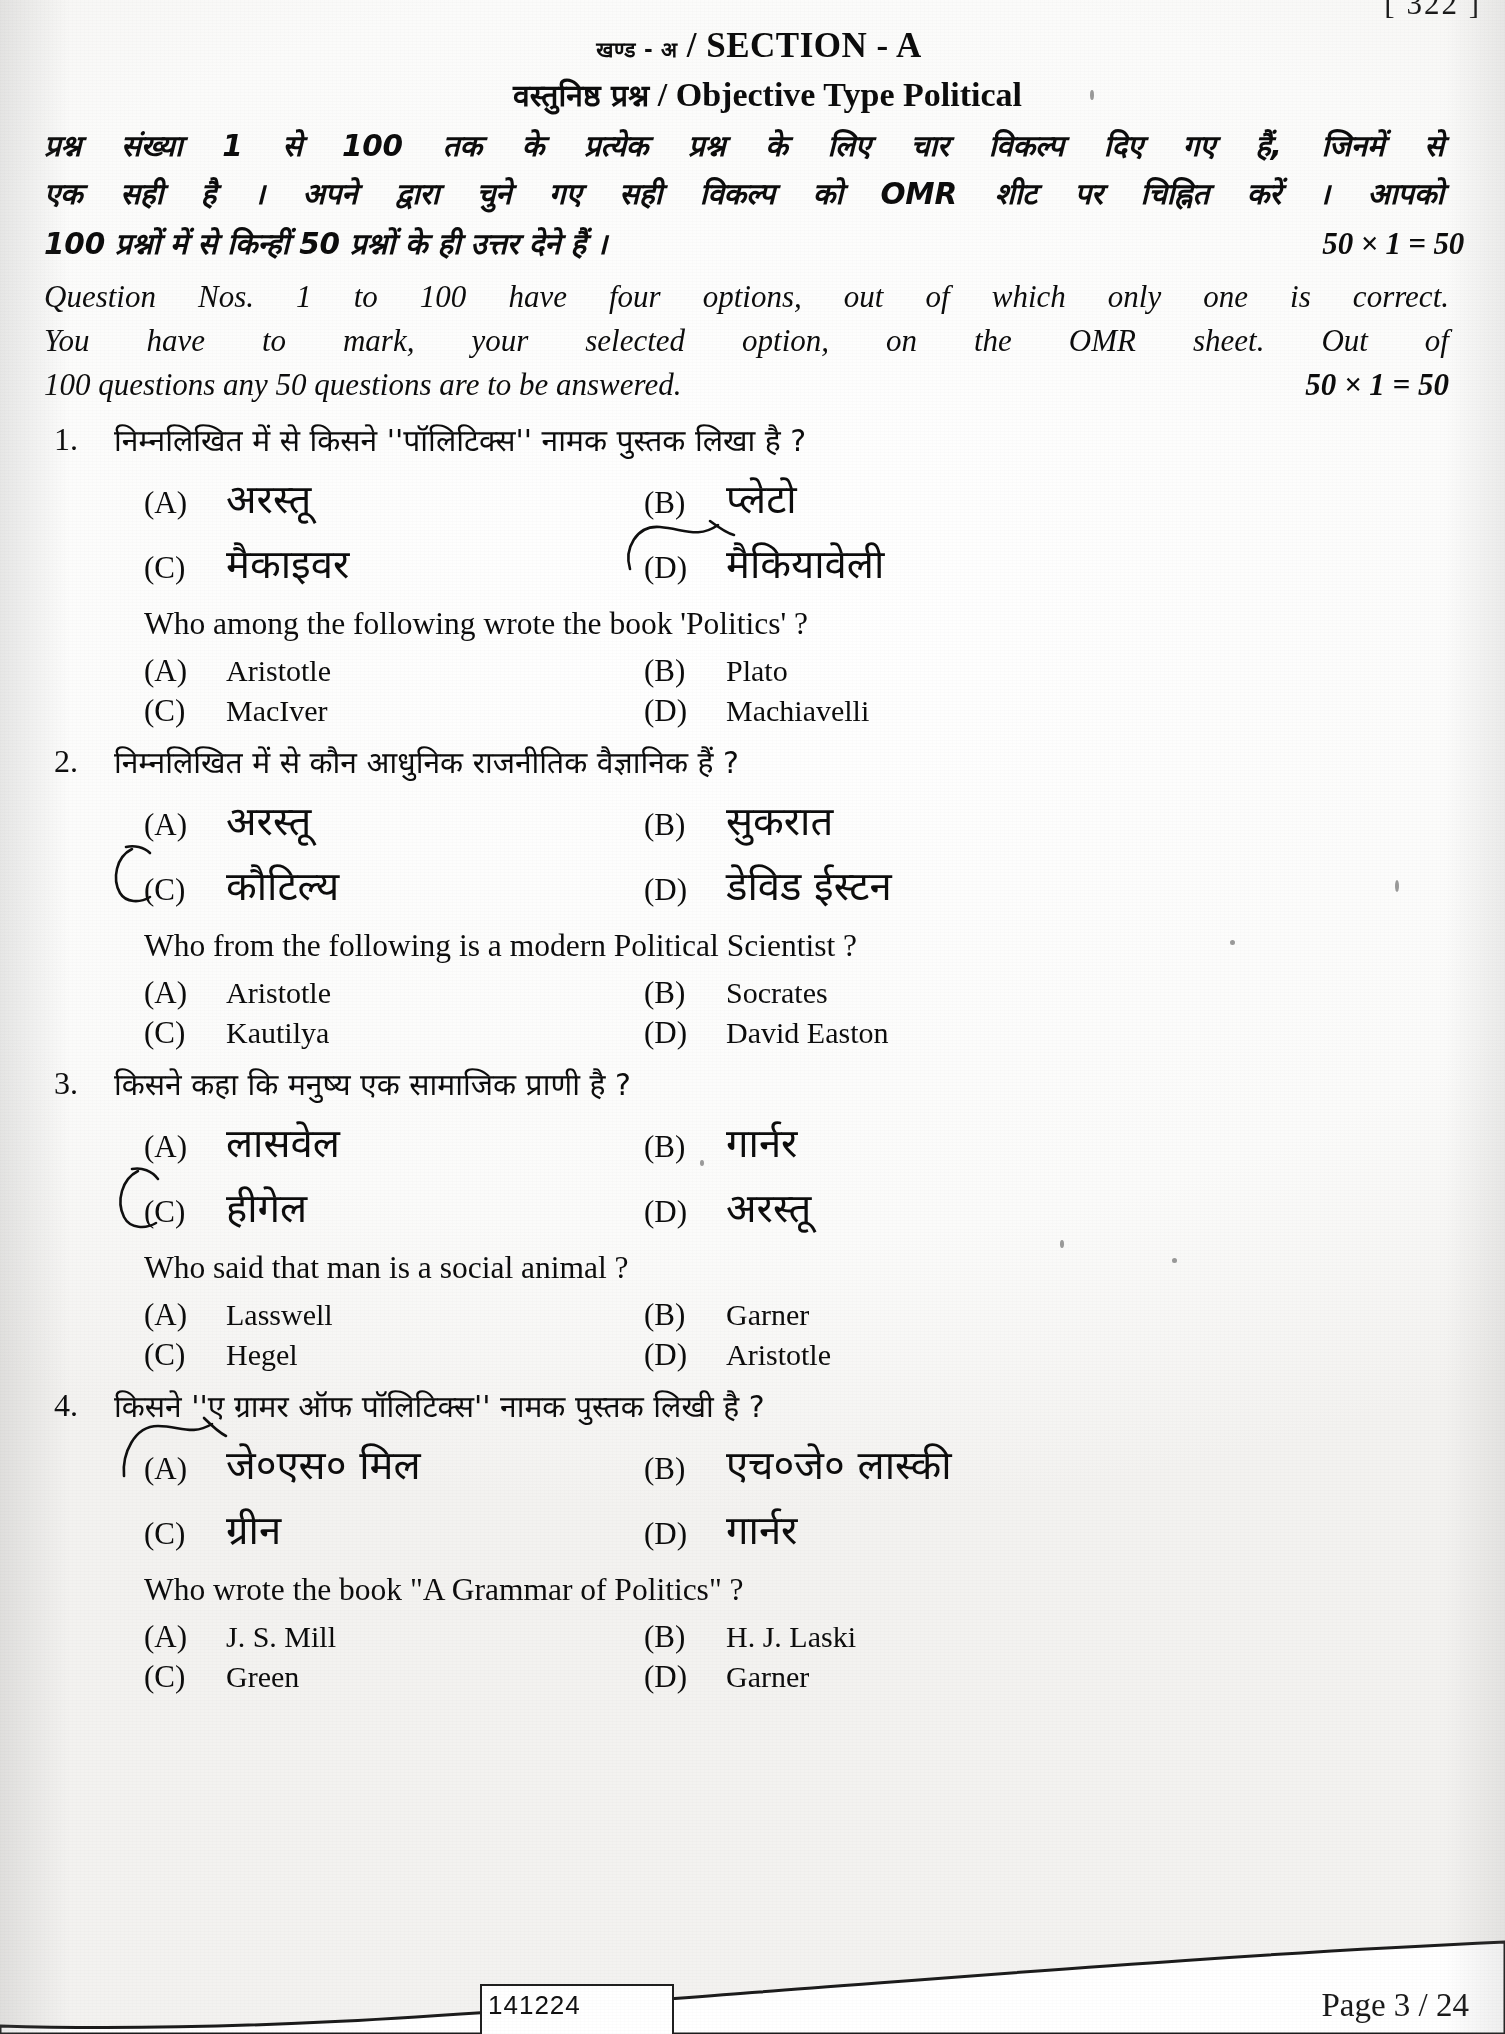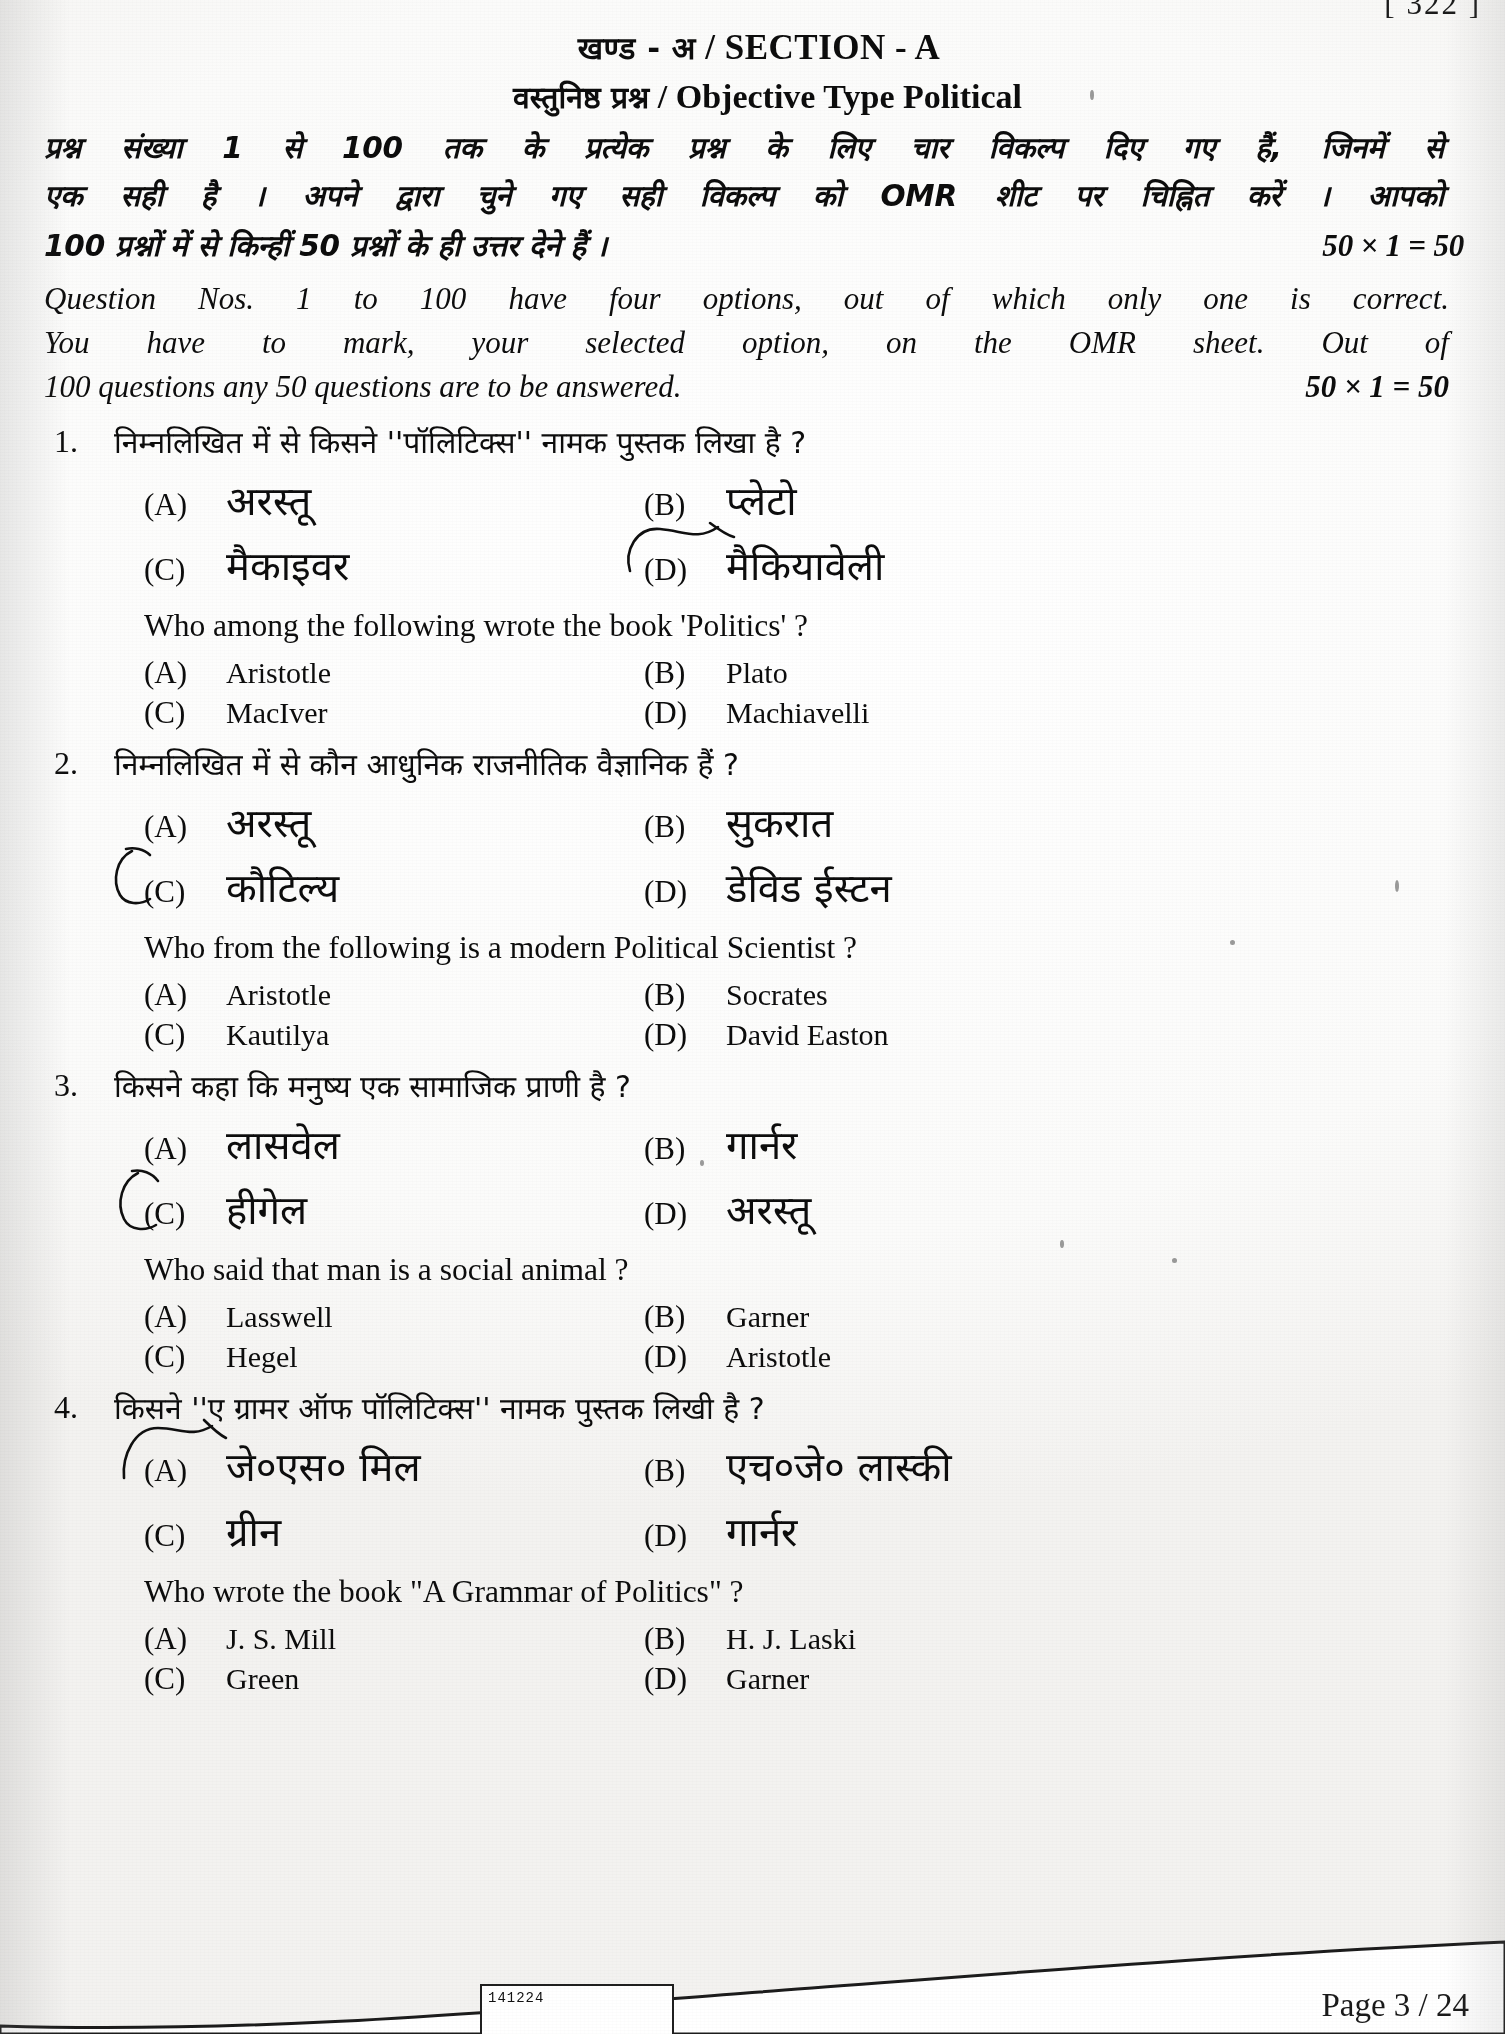--- a/index.html
+++ b/index.html
@@ -78,21 +78,21 @@
   .hdr-section {
     text-align: center;
     font-weight: bold;
     font-size: 35px;
     letter-spacing: .5px;
     margin: 0 0 2px 0;
     padding-left: 10px;
   }
   .hdr-section .hi {
     font-family: "DejaVu Sans", sans-serif;
-    font-size: 31px;
+    font-size: 21px;
     font-weight: bold;
   }
   .hdr-objective {
     text-align: center;
     font-weight: bold;
     font-size: 34px;
     margin: 8px 0 4px 0;
     padding-left: 6px;
   }
   .hdr-objective .hi {
@@ -262,22 +262,22 @@
     left: 480px;
     bottom: -10px;
     width: 190px;
     height: 56px;
     border: 2px solid #202020;
     z-index: 31;
     background: #fff;
     overflow: hidden;
   }
   .barcode-box .bc-text {
-    font-family: Liberation Mono, monospace;
-    font-size: 14px;
+    font-family: Liberation Sans, sans-serif;
+    font-size: 26px;
     letter-spacing: 1px;
     color: #111;
     padding: 4px 6px;
     white-space: nowrap;
   }
   .speck {
     position: absolute;
     background: #3a3a3a;
     border-radius: 50%;
     opacity: .5;

